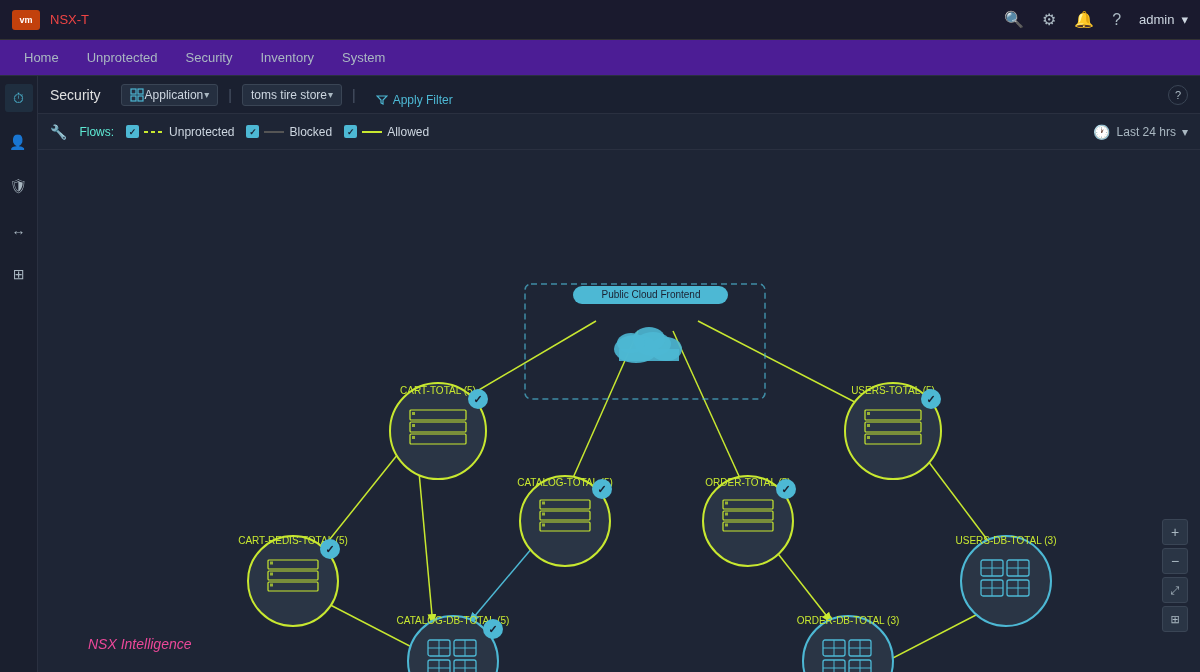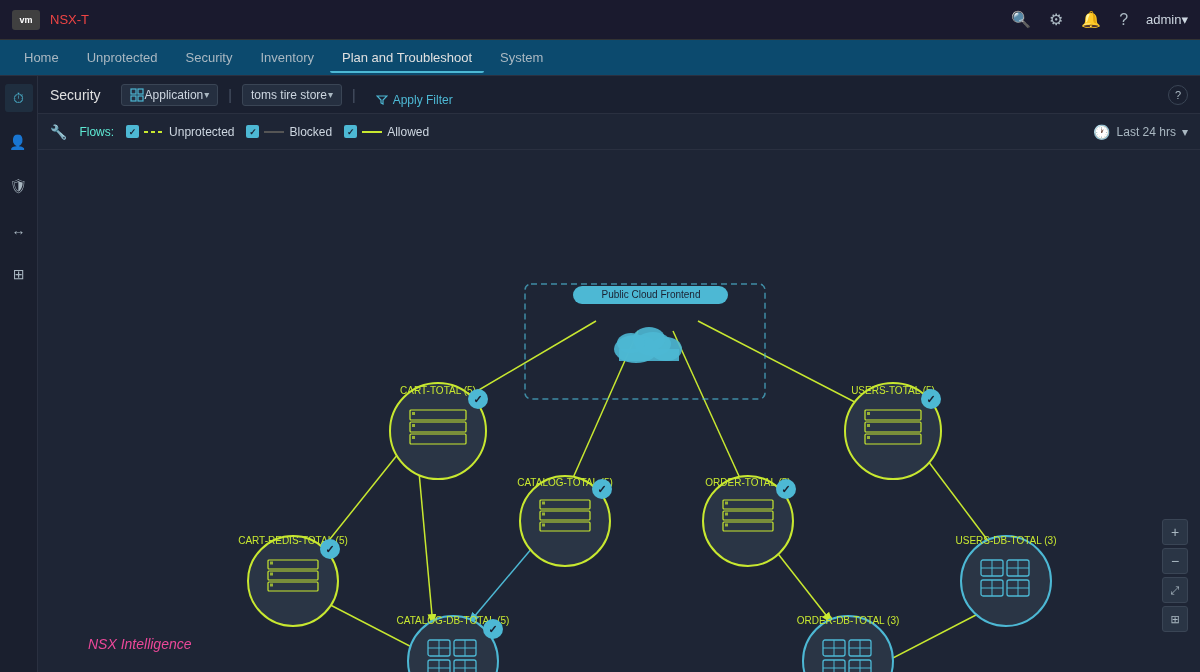--- a/index.html
+++ b/index.html
@@ -17,21 +17,21 @@
       height: 40px;
       background: #1a1a2e;
       display: flex;
       align-items: center;
       padding: 0 12px;
       border-bottom: 1px solid #333;
     }
     .vm-logo {
       width: 28px;
       height: 20px;
-      background: #404040;
+      background: #c2410c;
       border-radius: 3px;
       display: flex;
       align-items: center;
       justify-content: center;
       margin-right: 10px;
       flex-shrink: 0;
     }
     .vm-logo span {
       color: white;
       font-size: 9px;
@@ -49,30 +49,30 @@
       gap: 18px;
     }
     .top-bar-icon {
       color: #aab8c2;
       font-size: 16px;
       cursor: pointer;
     }
     .admin-section {
       display: flex;
       align-items: center;
-      gap: 0;
+      gap: 7px;
       color: #cdd6e0;
       font-size: 13px;
       cursor: pointer;
     }
 
     
     .main-nav {
       height: 36px;
-      background: #0c4a6e;
+      background: #4c1d95;
       display: flex;
       align-items: center;
       padding: 0 12px;
       border-bottom: 1px solid #2a3040;
       gap: 4px;
     }
     .nav-item {
       padding: 6px 12px;
       font-size: 13px;
       color: #aab8c2;
@@ -322,21 +322,20 @@
       <span>▾</span>
     </div>
   </div>
 </div>
 
 <div class="main-nav">
   <div class="nav-item">Home</div>
   <div class="nav-item">Unprotected</div>
   <div class="nav-item">Security</div>
   <div class="nav-item">Inventory</div>
-  <div class="nav-item active">Plan and Troubleshoot</div>
   <div class="nav-item">System</div>
 </div>
 
 <div class="content-area">
 
   <div class="left-sidebar">
     <div class="sidebar-icon active">⏱</div>
     <div class="sidebar-icon">👤</div>
     <div class="sidebar-icon">🛡</div>
     <div class="sidebar-icon">↔</div>

